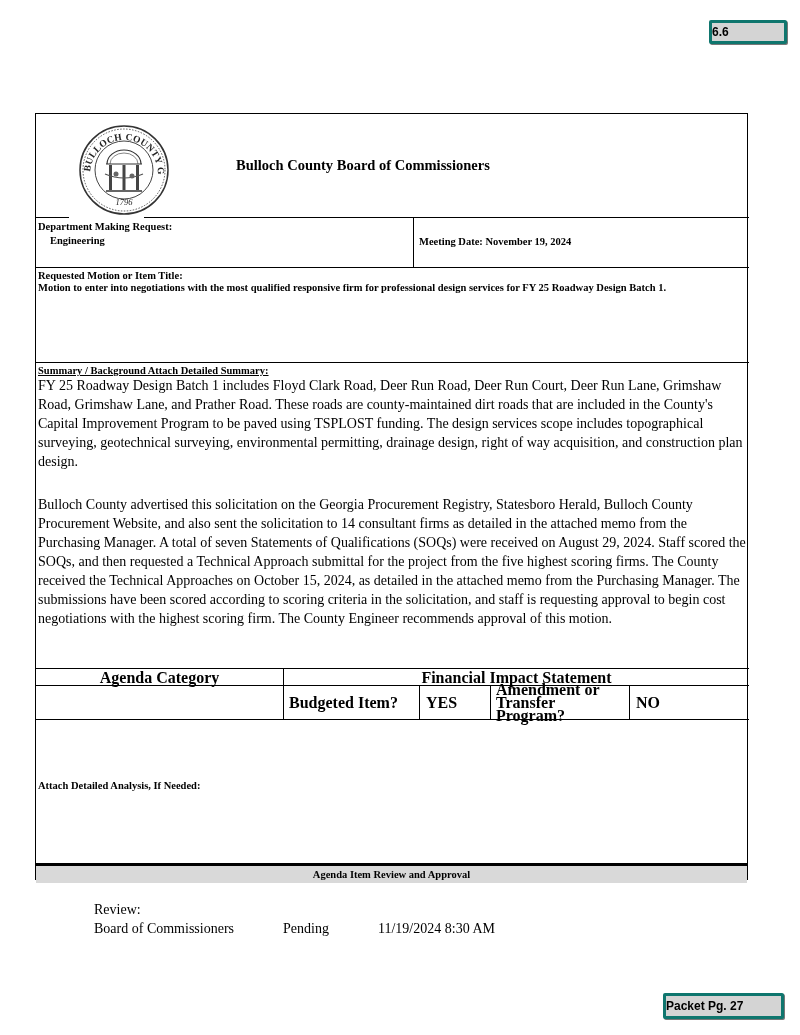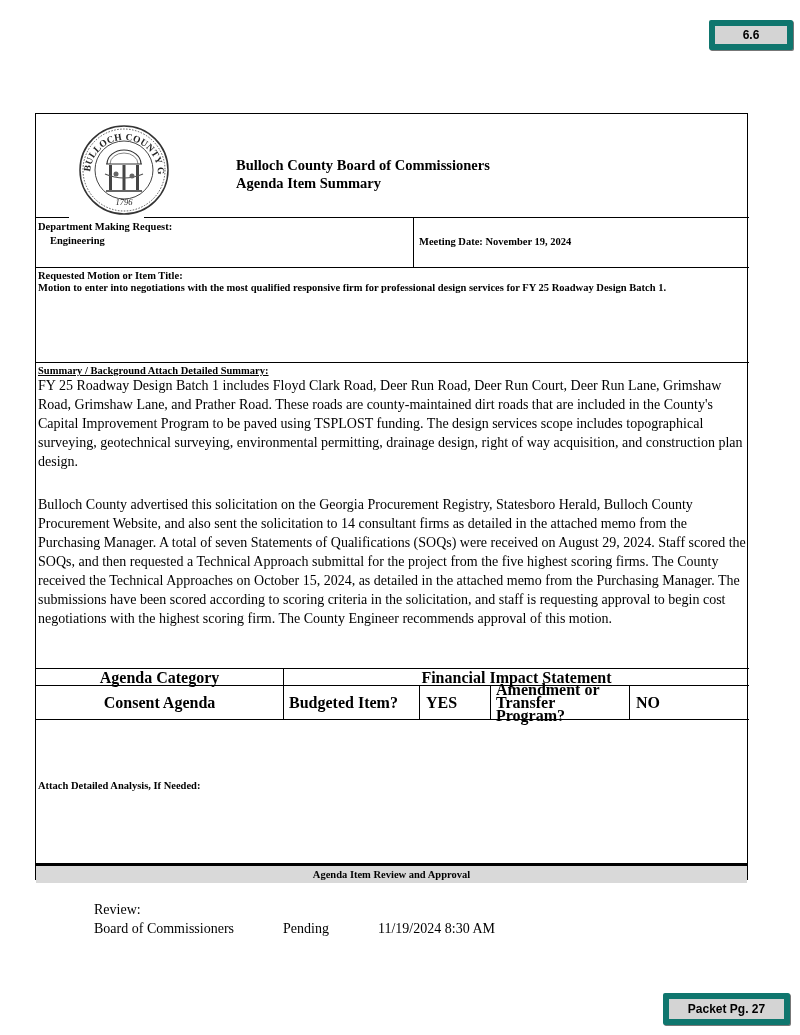--- a/index.html
+++ b/index.html
@@ -1,21 +1,21 @@
 <!DOCTYPE html>
 <html><head>
 <meta charset="utf-8">
 <style>
   html, body { margin: 0; padding: 0; background: #ffffff; }
   body { width: 800px; height: 1035px; position: relative; overflow: hidden;
          font-family: "Liberation Serif", serif; color: #000; }
 
-  .page-badge { position: absolute; background: #d4d4d4; border: 6px solid #0f766e;
+  .page-badge { position: absolute; background: #d4d4d4; border: 3px solid #0f766e;
     border-radius: 2px; font-family: "Liberation Sans", sans-serif; font-weight: bold;
-    font-size: 12px; text-align: center; line-height: 18px; box-shadow: 1px 1px 0 #777; }
+    font-size: 12px; line-height: 18px; box-shadow: 1px 1px 0 #777; }
   #agenda-num { left: 709px; top: 20px; width: 72px; height: 18px; }
   #packet-pg { left: 663px; top: 993px; width: 115px; height: 20px; line-height: 20px; }
 
   .form { position: absolute; left: 35px; top: 113px; width: 713px; height: 767px;
     border: 1px solid #000; box-sizing: border-box; }
 
   .hline { position: absolute; height: 1px; background: #000; }
   .vline { position: absolute; width: 1px; background: #000; }
 
   .seal { position: absolute; left: 41px; top: 10px; width: 94px; height: 92px; }
@@ -63,21 +63,20 @@
     <line x1="29" y1="67" x2="65" y2="67" stroke="#333" stroke-width="1.4"></line>
 
     <path d="M 28 50 Q 47 58 66 50" fill="none" stroke="#555" stroke-width="1.2"></path>
 
     <circle cx="39" cy="50" r="2.5" fill="#666"></circle>
     <circle cx="55" cy="52" r="2.5" fill="#666"></circle>
     <text x="47" y="81" text-anchor="middle" font-family="Liberation Serif, serif" font-size="8.5" font-style="italic" fill="#222">1796</text>
   </svg>
 
   <div class="title" style="top: 42px;">Bulloch County Board of Commissioners</div>
-  <div class="title" style="top: 60px;">Agenda Item Summary</div>
 
   <div class="hline" style="left:0; top:103px; width:33px;"></div>
   <div class="hline" style="left:108px; top:103px; width:605px;"></div>
 
   <div class="lbl" style="left:2px; top:106px;">Department Making Request:</div>
   <div class="lbl" style="left:14px; top:120px;">Engineering</div>
   <div class="vline" style="left:377px; top:103px; height:50px;"></div>
   <div class="lbl" style="left:383px; top:121px;">Meeting Date: November 19, 2024</div>
 
   <div class="hline" style="left:0; top:153px; width:713px;"></div>
@@ -92,21 +91,20 @@
   <div class="body-text" style="left:2px; top:381px; width:712px;">Bulloch County advertised this solicitation on the Georgia Procurement Registry, Statesboro Herald, Bulloch County Procurement Website, and also sent the solicitation to 14 consultant firms as detailed in the attached memo from the Purchasing Manager. A total of seven Statements of Qualifications (SOQs) were received on August 29, 2024.  Staff scored the SOQs, and then requested a Technical Approach submittal for the project from the five highest scoring firms. The County received the Technical Approaches on October 15, 2024, as detailed in the attached memo from the Purchasing Manager. The submissions have been scored according to scoring criteria in the solicitation, and staff is requesting approval to begin cost negotiations with the highest scoring firm. The County Engineer recommends approval of this motion.</div>
 
   <div class="hline" style="left:0; top:554px; width:713px;"></div>
 
   <div class="cell center" style="left:0; top:555px; width:247px; height:16px;">Agenda Category</div>
   <div class="vline" style="left:247px; top:554px; height:51px;"></div>
   <div class="cell center" style="left:248px; top:555px; width:465px; height:16px;">Financial Impact Statement</div>
 
   <div class="hline" style="left:0; top:571px; width:713px;"></div>
 
-  <div class="cell center" style="left:0; top:572px; width:247px; height:33px;">Consent Agenda</div>
   <div class="cell" style="left:253px; top:572px; width:130px; height:33px;">Budgeted Item?</div>
   <div class="vline" style="left:383px; top:571px; height:34px;"></div>
   <div class="cell" style="left:390px; top:572px; width:62px; height:33px;">YES</div>
   <div class="vline" style="left:454px; top:571px; height:34px;"></div>
   <div class="cell" style="left:460px; top:572px; width:130px; height:33px; white-space:normal;">Amendment or Transfer Program?</div>
   <div class="vline" style="left:593px; top:571px; height:34px;"></div>
   <div class="cell" style="left:600px; top:572px; width:100px; height:33px;">NO</div>
 
   <div class="hline" style="left:0; top:605px; width:713px;"></div>
 

